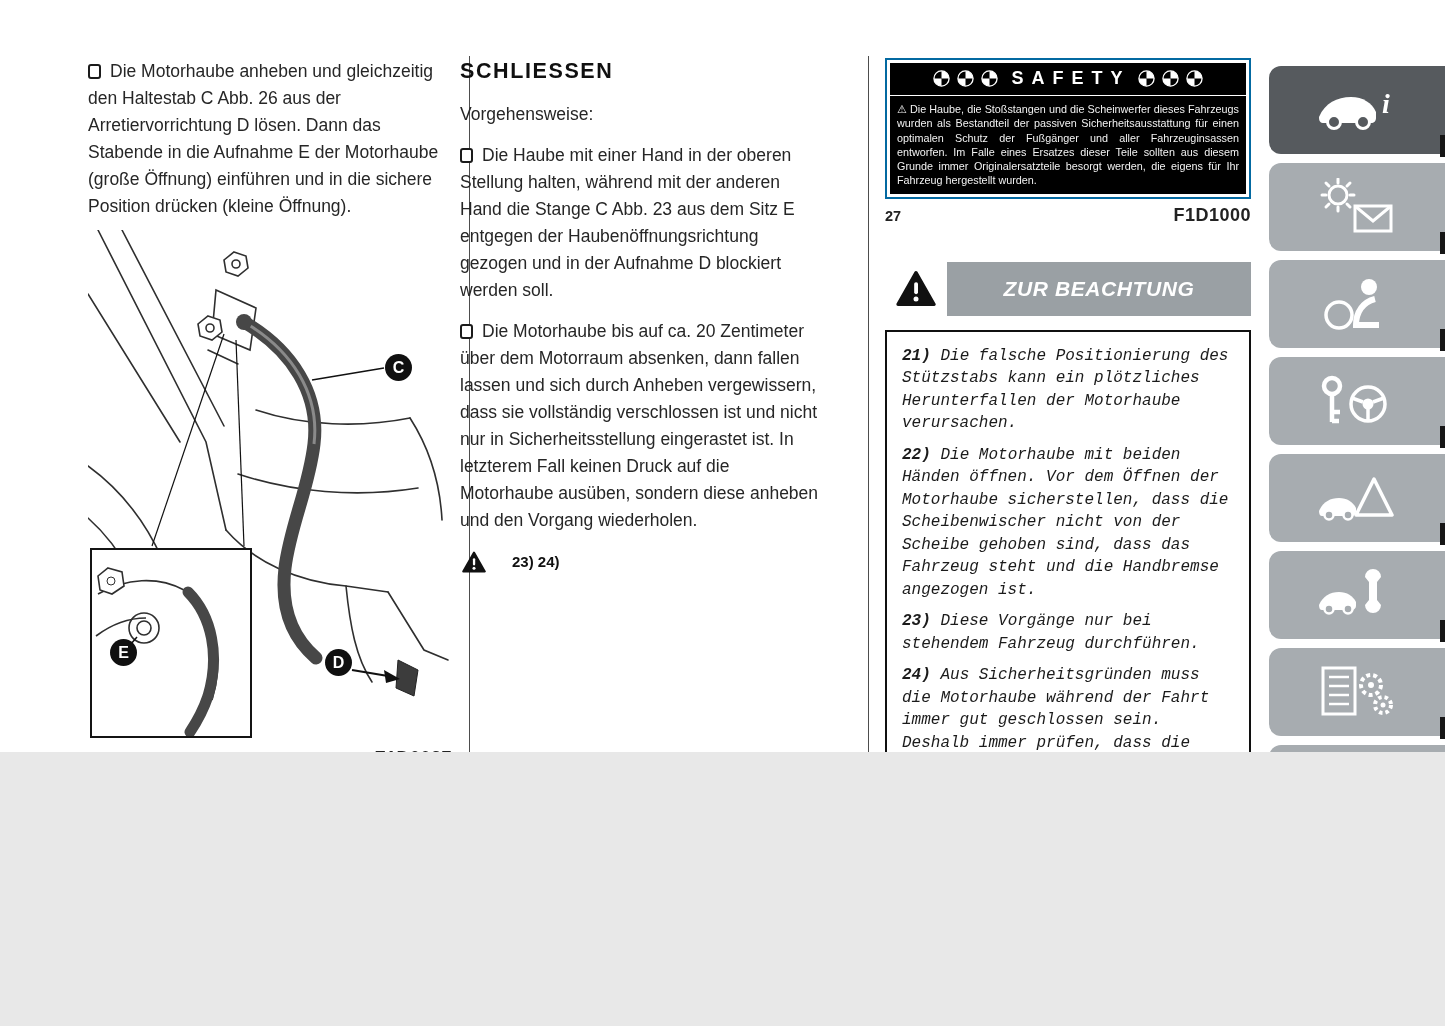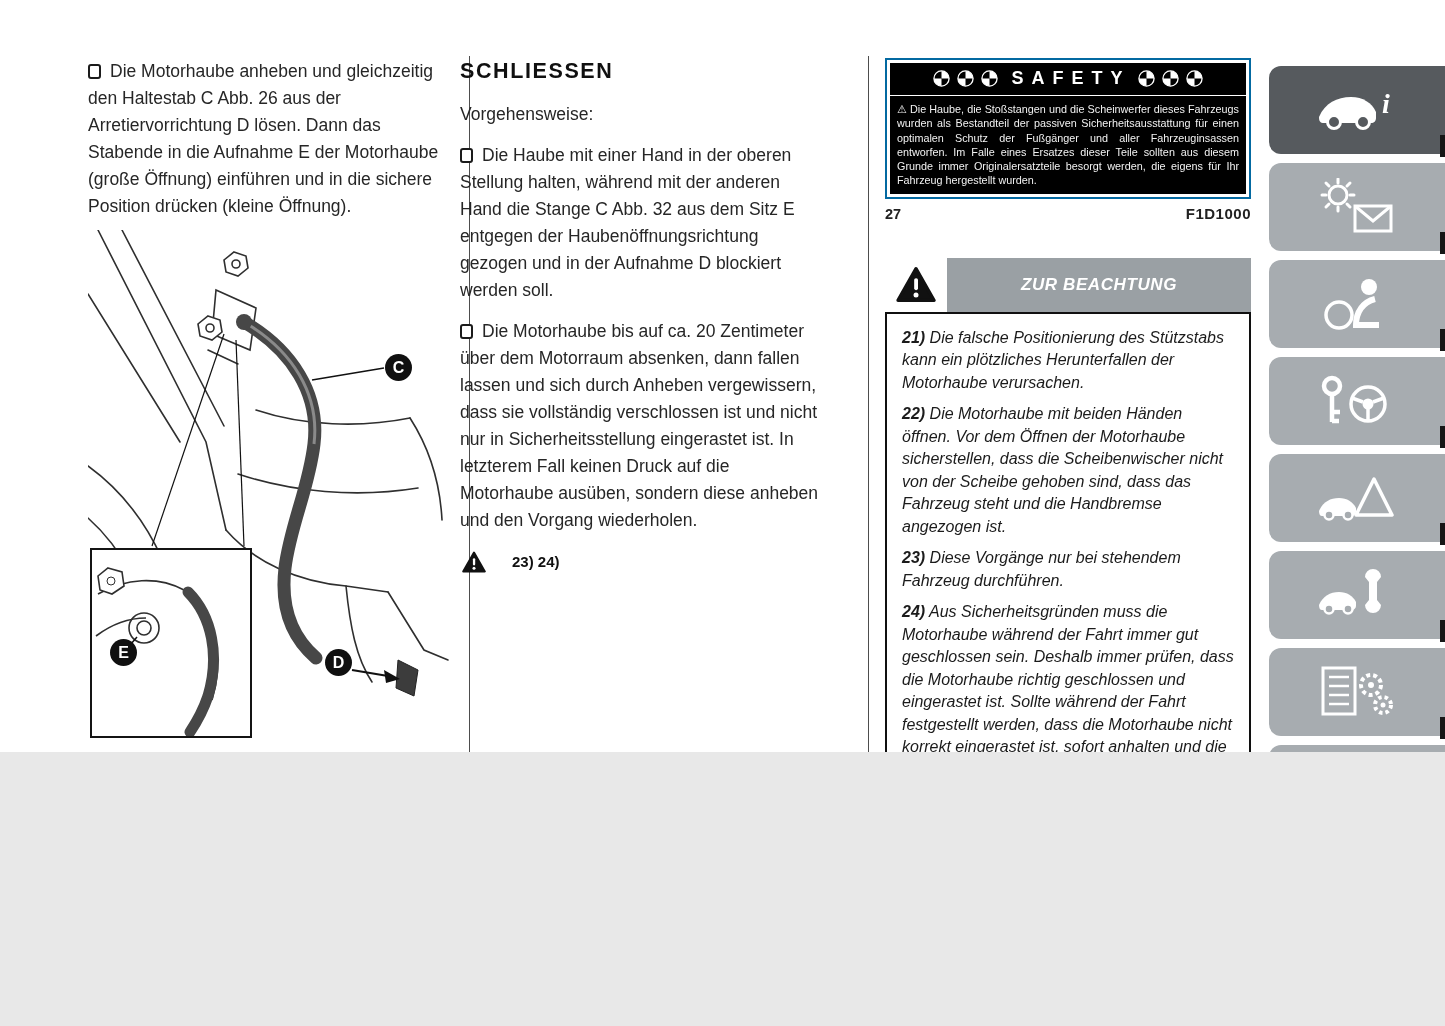--- a/index.html
+++ b/index.html
@@ -26,21 +26,21 @@
   .inset-box { position:absolute; left:2px; top:318px; width:162px; height:190px;
     border:2px solid #141414; background:#fff; }
   .pt-label {
     position:absolute; width:27px; height:27px; border-radius:50%; background:#101010;
     color:#fff; font-weight:bold; font-size:16px; display:flex; align-items:center;
     justify-content:center; z-index:3;
   }
   .fig-caption { display:flex; justify-content:space-between; align-items:baseline;
     width:364px; margin-top:6px; }
   .fig-num  { font-size:14.5px; font-weight:bold; color:#222; }
-  .fig-code { font-size:15px; font-weight:bold; letter-spacing:0.5px; color:#222; }
+  .fig-code { font-size:18px; font-weight:bold; letter-spacing:0.5px; color:#222; }
 
   .warn-ref { display:flex; align-items:center; gap:26px; margin-top:26px;
     font-weight:bold; font-size:15px; color:#111; }
   .warn-tri { width:24px; height:22px; flex:0 0 auto; }
 
   
   .h-schliessen { font-size:21.5px; font-weight:bold; letter-spacing:1.6px;
     color:#101010; margin-bottom:16px; }
   .col-mid p { margin-bottom:14px; }
   .col-mid .warn-ref { margin:4px 0 26px 2px; }
@@ -57,23 +57,23 @@
   .safety-text { font-size:10.8px; line-height:14.3px; padding:6px 7px 6px;
     text-align:justify; color:#f2f2f2; }
   .safety-warn-glyph { font-size:11px; margin-right:3px; }
 
   .caution-header { display:flex; height:54px; margin-top:36px; }
   .tri-box { width:62px; background:#fff; display:flex; align-items:center;
     justify-content:center; }
   .tri-box svg { width:40px; height:37px; }
   .caution-title { flex:1; background:#9aa0a4; color:#fff; display:flex;
     align-items:center; justify-content:center; font-style:italic; font-weight:bold;
-    font-size:17px; letter-spacing:0.6px; }
-
-  .warning-box { border:2px solid #101010; padding:13px 15px 8px; }
+    font-size:21px; letter-spacing:0.6px; }
+
+  .warning-box { margin-top:14px; border:2px solid #101010; padding:13px 15px 8px;font-family:Liberation Mono, monospace; }
   .warning-box p { font-style:italic; font-size:16px; line-height:22.5px;
     color:#1b1b1b; margin-bottom:9px; }
   .wnum { font-weight:bold; }
 
   
   .sidebar { position:absolute; right:0; top:66px; width:176px; display:flex;
     flex-direction:column; gap:9px; }
   .tab { position:relative; height:88px; background:#a7acb0;
     border-radius:12px 0 0 12px; display:flex; align-items:center;
     justify-content:center; cursor:pointer; }
@@ -167,21 +167,21 @@
       <span>21) 22)</span>
     </div>
   </div>
 
   <div class="divider d1"></div>
 
   <div class="col col-mid body-text">
     <div class="h-schliessen">SCHLIESSEN</div>
     <p>Vorgehensweise:</p>
 
-    <p><span class="bullet-square"></span><span>Die Haube mit einer Hand in der oberen Stellung halten, während mit der anderen Hand die Stange C Abb. 32 aus dem Sitz E entgegen der Haubenöffnungsrichtung gezogen und in der Aufnahme D blockiert werden soll.</span></p>
+    <p><span class="bullet-square"></span><span>Die Haube mit einer Hand in der oberen Stellung halten, während mit der anderen Hand die Stange C Abb. 23 aus dem Sitz E entgegen der Haubenöffnungsrichtung gezogen und in der Aufnahme D blockiert werden soll.</span></p>
 
     <p><span class="bullet-square"></span><span>Die Motorhaube bis auf ca. 20 Zentimeter über dem Motorraum absenken, dann fallen lassen und sich durch Anheben vergewissern, dass sie vollständig verschlossen ist und nicht nur in Sicherheitsstellung eingerastet ist. In letzterem Fall keinen Druck auf die Motorhaube ausüben, sondern diese anheben und den Vorgang wiederholen.</span></p>
 
     <div class="warn-ref">
       <svg class="warn-tri" viewBox="0 0 24 22">
         <path d="M12,1.5 L22.8,20.5 L1.2,20.5 Z" fill="#111" stroke="#111" stroke-width="2" stroke-linejoin="round"></path>
         <rect x="10.9" y="7.2" width="2.3" height="7.2" rx="1.1" fill="#fff"></rect>
         <circle cx="12" cy="17.3" r="1.5" fill="#fff"></circle>
       </svg>
       <span>23) 24)</span>

